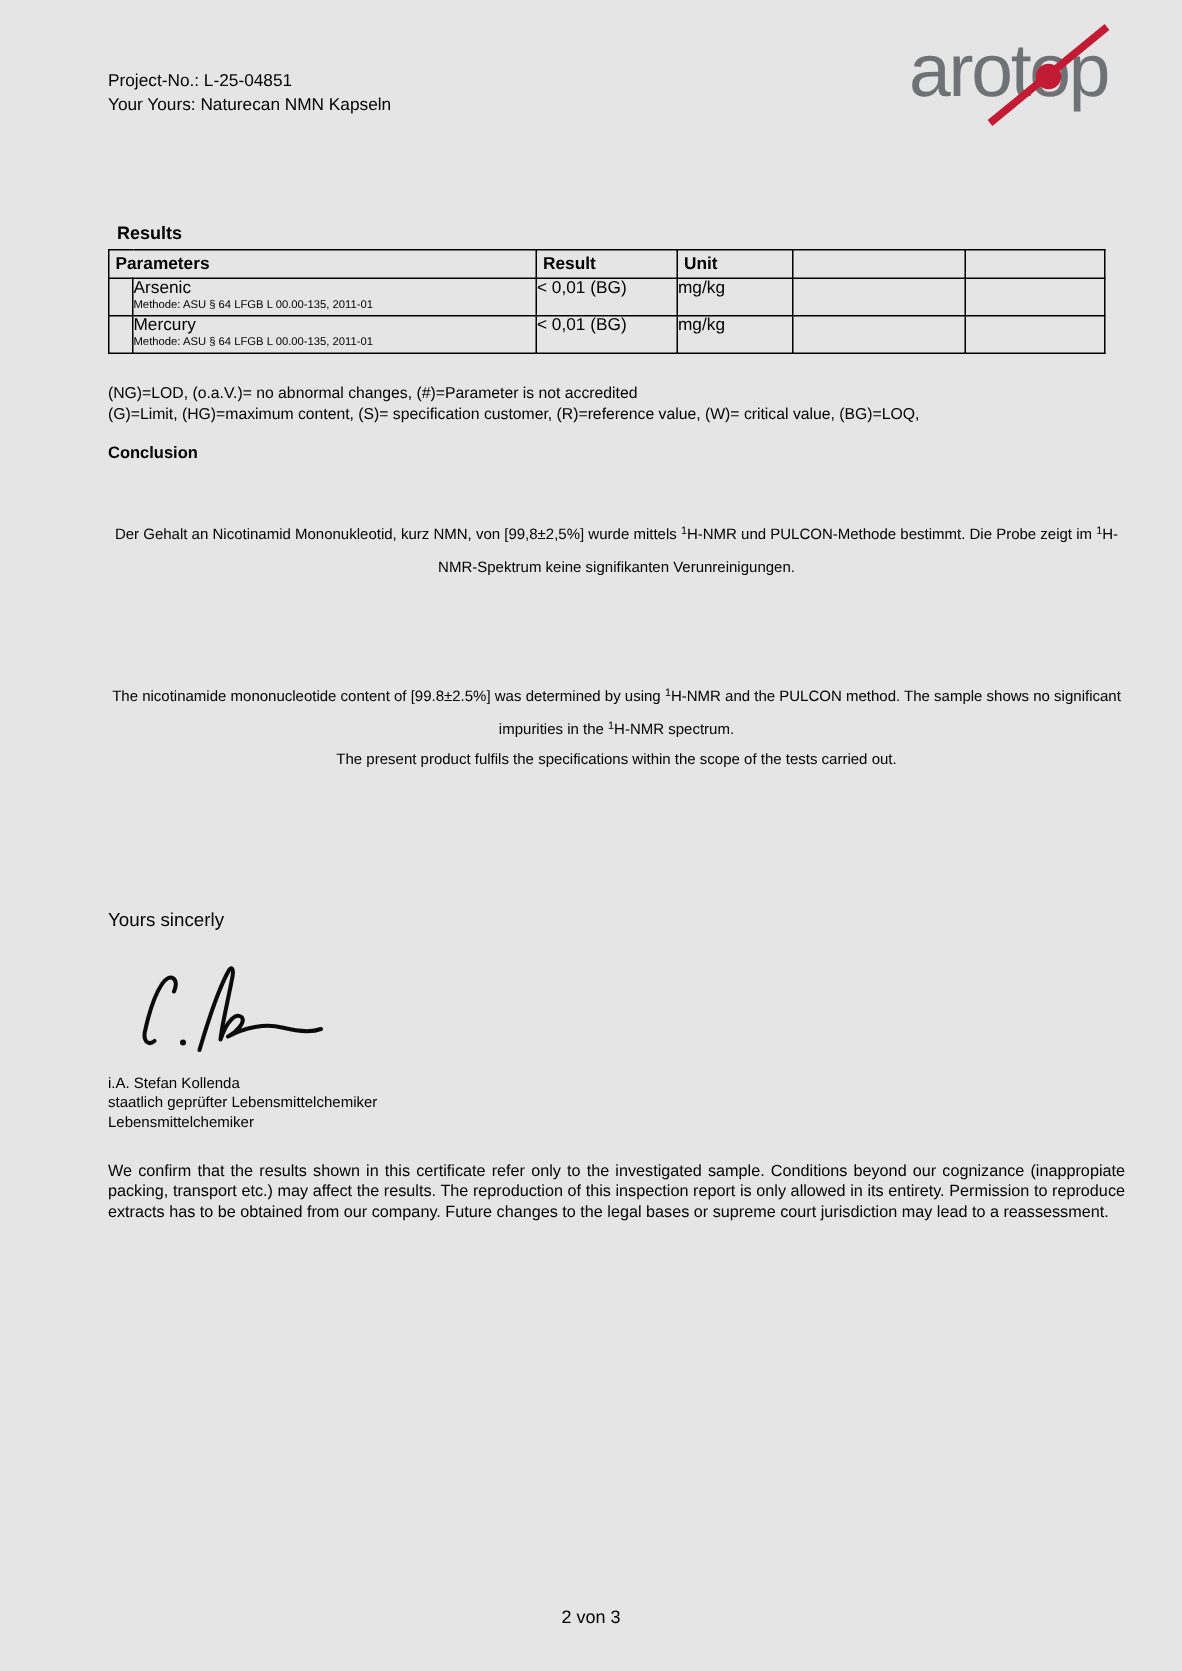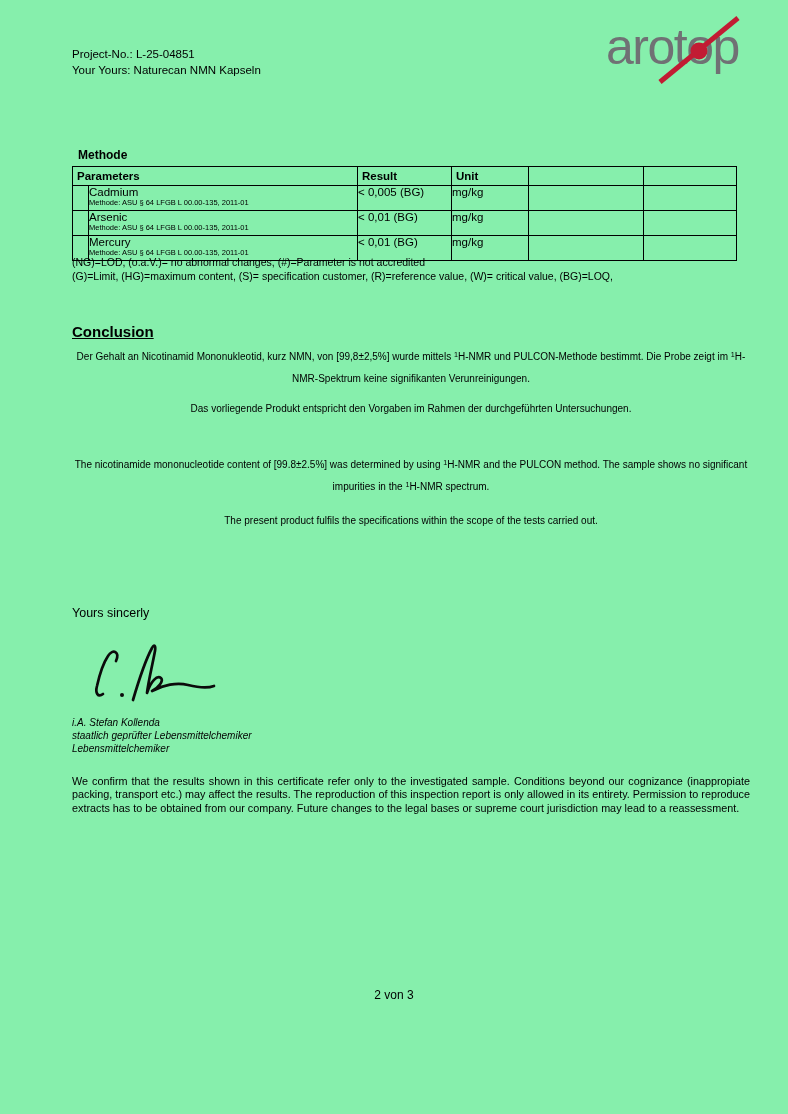--- a/index.html
+++ b/index.html
@@ -1,17 +1,17 @@
 <!DOCTYPE html>
 <html><head>
 <meta charset="utf-8">
 <style>
   html,body { margin:0; padding:0; background:#ffffff; }
   .page {
-    position:relative; width:788px; height:1114px; background:#86efac;
+    position:relative; width:788px; height:1114px; background:#e5e5e5;
     font-family:"Liberation Sans","DejaVu Sans",sans-serif; color:#000;
     overflow:hidden;
   }
   
   .hdr-left { position:absolute; left:72px; top:46px; font-size:11.5px; line-height:16px; }
   .logo { position:absolute; left:606px; top:16px; width:150px; height:68px; }
   .logo-text {
     font-size:50px; line-height:62px; letter-spacing:-1.5px;
     color:#707174; font-weight:normal;
   }
@@ -23,83 +23,72 @@
   table.results { border:1.5px solid #000; }
   table.results th { text-align:left; font-size:11.5px; font-weight:bold; padding:3px 4px 2px 4px; height:13px; }
   td.cell-blank { height:24px; }
   td.cell-param { padding:2px 2px 1px 3px; }
   .pname { font-size:11.5px; line-height:12px; }
   .pmethod { font-size:7.5px; line-height:9px; letter-spacing:0; }
   td.cell-val { font-size:11.5px; padding:3px 2px 0 5px; }
   
   .footnote { position:absolute; left:72px; top:255px; font-size:10.5px; line-height:14px; width:676px; }
   
-  .concl-title { position:absolute; left:72px; top:323px; font-size:15px; font-weight:bold;text-decoration:underline; }
+  .concl-title { position:absolute; left:72px; top:296px; font-size:11px; font-weight:bold; }
   .para { position:absolute; left:72px; width:678px; font-size:10px; line-height:22px;text-align:center; }
   .para sup { font-size:72%; position:relative; top:-0.45em; vertical-align:baseline; line-height:0; }
   .p-de1 { top:336px; }
   .p-de2 { top:388px; }
   .p-en1 { top:442px;margin-top:12px; }
-  .p-en2 { top:498px;margin-top:12px; }
+  .p-en2 { top:484px;margin-top:12px; }
   
   .closing { position:absolute; left:72px; top:606px; font-size:12.5px; }
   .sig { position:absolute; left:78px; top:631px; width:140px; height:85px; }
-  .signer { position:absolute; left:72px; top:716px; font-size:10px; line-height:13px;font-style:italic; }
+  .signer { position:absolute; left:72px; top:716px; font-size:10px; line-height:13px; }
   
   .disclaimer { position:absolute; left:72px; top:764px; width:678px; font-size:10.8px; line-height:13.6px; text-align:justify; }
   
-  .footer { position:absolute; left:0; top:988px; width:100%; text-align:center; font-size:12px; }
+  .footer { position:absolute; left:0; top:1071px; width:100%; text-align:center; font-size:12px; }
 </style>
 </head>
 <body>
 
 <div class="page">
 
   <div class="hdr-left">
     <div>Project-No.: L-25-04851</div>
     <div>Your Yours: Naturecan NMN Kapseln</div>
   </div>
 
   <div class="logo">
     <span class="logo-text">arotop</span>
     <svg class="logo-svg" viewBox="0 0 150 68">
       <circle cx="93" cy="35" r="8.5" fill="#c21b33"></circle>
       <line x1="54" y1="66" x2="132" y2="2" stroke="#c21b33" stroke-width="5"></line>
     </svg>
   </div>
 
-  <div class="results-title">Methode</div>
+  <div class="results-title">Results</div>
 
   <table class="results">
     <colgroup>
       <col style="width:16px">
         <col style="width:269px">
         <col style="width:94px">
       <col style="width:77px">
         <col style="width:115px">
         <col style="width:93px">
     </colgroup>
     <tbody>
         <tr>
       <th colspan="2">Parameters</th>
       <th>Result</th>
       <th>Unit</th>
       <th></th>
       <th></th>
-    </tr>
-    <tr>
-      <td class="cell-blank"></td>
-      <td class="cell-param">
-        <div class="pname">Cadmium</div>
-        <div class="pmethod">Methode: ASU § 64 LFGB L 00.00-135, 2011-01</div>
-      </td>
-      <td class="cell-val">&lt; 0,005 (BG)</td>
-      <td class="cell-val">mg/kg</td>
-      <td></td>
-      <td></td>
     </tr>
     <tr>
       <td class="cell-blank"></td>
       <td class="cell-param">
         <div class="pname">Arsenic</div>
         <div class="pmethod">Methode: ASU § 64 LFGB L 00.00-135, 2011-01</div>
       </td>
       <td class="cell-val">&lt; 0,01 (BG)</td>
       <td class="cell-val">mg/kg</td>
       <td></td>
@@ -119,21 +108,20 @@
   </tbody>
     </table>
 
   <div class="footnote">
     <div>(NG)=LOD, (o.a.V.)= no abnormal changes, (#)=Parameter is not accredited</div>
     <div>(G)=Limit, (HG)=maximum content, (S)= specification customer, (R)=reference value, (W)= critical value, (BG)=LOQ,</div>
   </div>
 
   <div class="concl-title">Conclusion</div>
   <p class="para p-de1">Der Gehalt an Nicotinamid Mononukleotid, kurz NMN, von [99,8±2,5%] wurde mittels <sup>1</sup>H-NMR und PULCON-Methode bestimmt. Die Probe zeigt im <sup>1</sup>H-NMR-Spektrum keine signifikanten Verunreinigungen.</p>
-  <p class="para p-de2">Das vorliegende Produkt entspricht den Vorgaben im Rahmen der durchgeführten Untersuchungen.</p>
   <p class="para p-en1">The nicotinamide mononucleotide content of [99.8±2.5%] was determined by using <sup>1</sup>H-NMR and the PULCON method. The sample shows no significant impurities in the <sup>1</sup>H-NMR spectrum.</p>
   <p class="para p-en2">The present product fulfils the specifications within the scope of the tests carried out.</p>
 
   <div class="closing">Yours sincerly</div>
 
   <svg class="sig" viewBox="0 0 140 85">
     <g fill="none" stroke="#0b0b0b" stroke-width="2.7" stroke-linecap="round" stroke-linejoin="round">
       <path d="M 38,30 C 42,21 35,17 30,25 C 24,34 21,46 19,55 C 17,62 20,67 25,63"></path>
       <path d="M 55,69 C 60,52 68,28 74,17 C 76,13 78,14 77,20 C 74,36 70,52 69,62 C 73,50 79,44 83,47 C 86,50 80,57 74,60 C 85,54 99,51 110,54 C 118,56 128,58 136,55"></path>
     </g>

